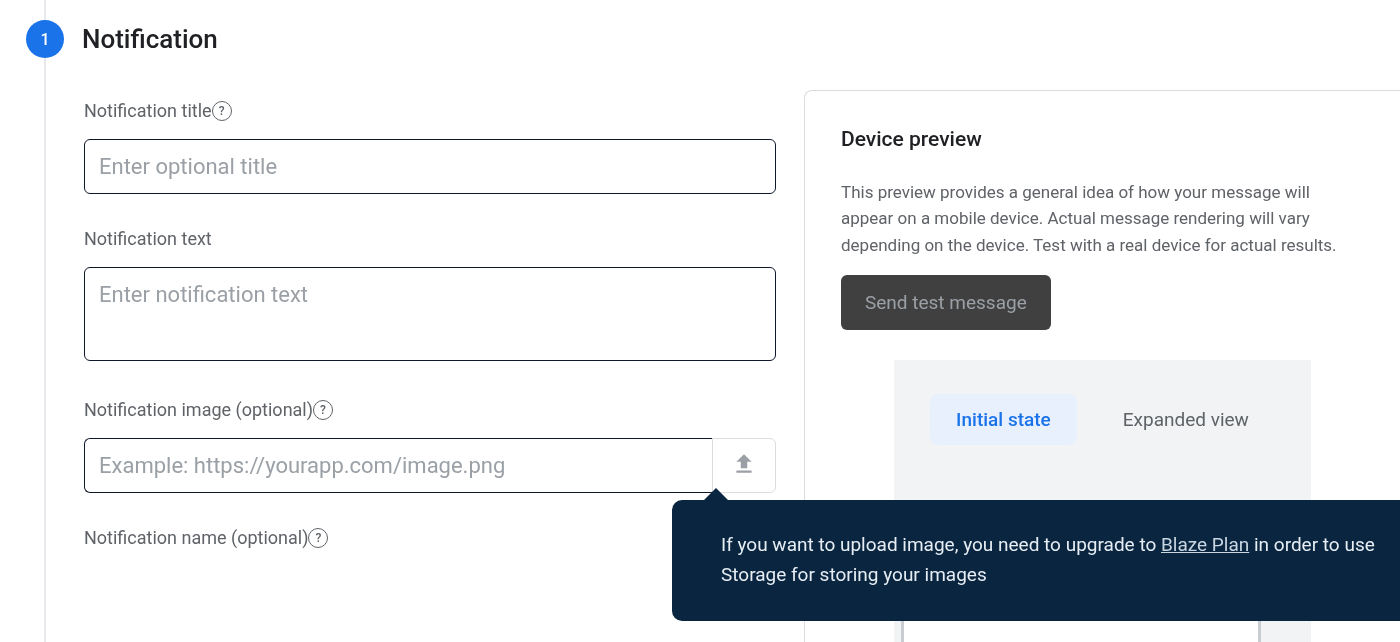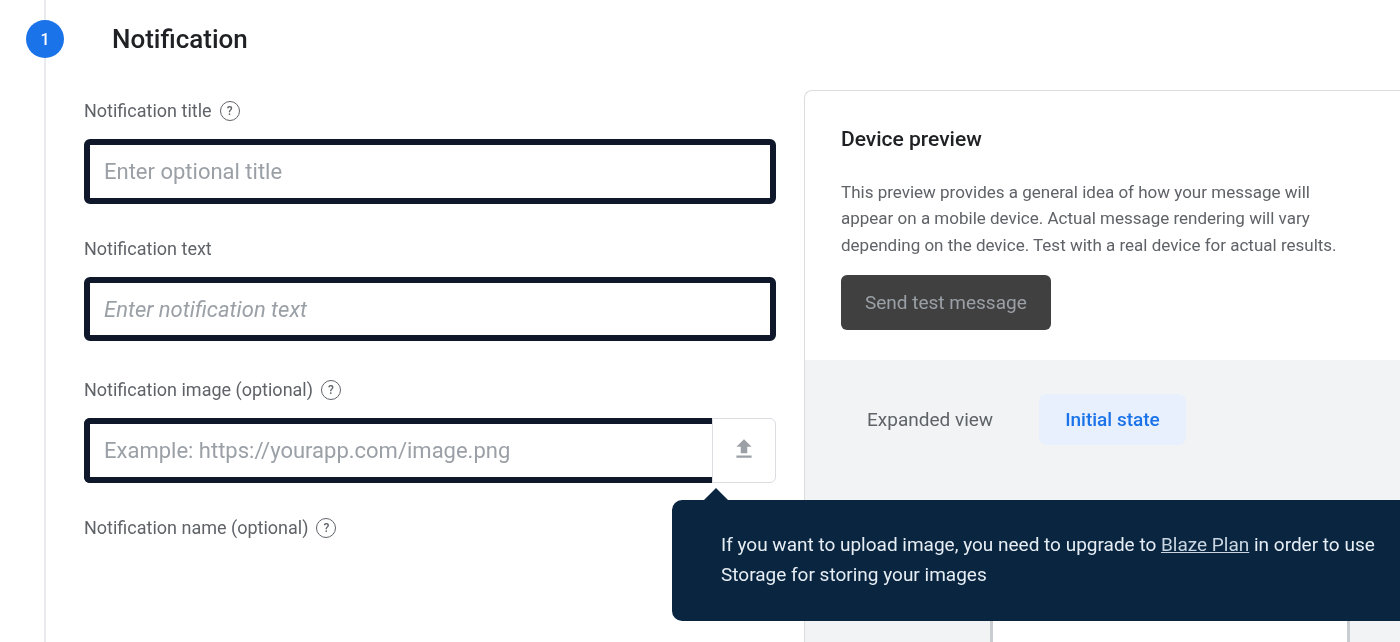--- a/index.html
+++ b/index.html
@@ -1,34 +1,34 @@
 <!DOCTYPE html>
 <html><head>
   <meta charset="utf-8">
   <style>
     * { box-sizing: border-box; margin: 0; padding: 0; }
     body { font-family: Roboto, "Helvetica Neue", Arial, sans-serif; background: #fff; color: #202124; width: 1400px; height: 642px; overflow: hidden; position: relative; }
     .container { display: flex; height: 100%; }
     .main { flex: 0 0 760px; padding: 20px 28px 0 24px; border-left: 2px solid #e8eaed; margin-left: 44px; position: relative; }
     .step-header { display: flex; align-items: center; gap: 18px; margin-bottom: 48px; position: absolute; left: -20px; top: 20px; }
     .step-badge { width: 38px; height: 38px; border-radius: 50%; background: #1a73e8; color: #fff; display: flex; align-items: center; justify-content: center; font-size: 16px; font-weight: 500; }
-    .step-title { font-size: 26px; font-weight: 500; color: #202124; margin-left: 30px; }
+    .step-title { font-size: 26px; font-weight: 500; color: #202124; }
     .form-area { padding-top: 80px; padding-left: 14px; }
     .field { margin-bottom: 34px; }
-    .field-label { display: flex; align-items: center; gap: 8px; font-size: 18px; color: #5f6368; margin-bottom: 18px; }
+    .field-label { display: flex; align-items: center; font-size: 18px; color: #5f6368; margin-bottom: 18px; }
     .help-icon { width: 20px; height: 20px; border: 1.5px solid #5f6368; border-radius: 50%; display: inline-flex; align-items: center; justify-content: center; font-size: 12px; color: #5f6368; font-weight: 500; }
-    .text-input { width: 100%; padding: 14px 14px; font-size: 22px; border: 6px solid #0f172a; border-radius: 6px; color: #202124; font-family: inherit; }
+    .text-input { width: 100%; padding: 14px 14px; font-size: 22px; border: 1px solid #0f172a; border-radius: 6px; color: #202124; font-family: inherit; }
     .text-input::placeholder { color: #9aa0a6; }
-    .textarea { height: 64px; resize: none; font-style: italic; }
+    .textarea { height: 94px; resize: none; }
     .image-row { display: flex; }
     .image-input { flex: 1; border-radius: 6px 0 0 6px; border-right: none; }
     .upload-btn { width: 64px; border: 1px solid #dadce0; border-radius: 0 6px 6px 0; background: #fff; display: flex; align-items: center; justify-content: center; cursor: pointer; }
     .upload-icon svg { fill: #9aa0a6; }
     
-    .preview-panel { flex: 1; border: 1px solid #dadce0; border-radius: 8px 0 0 0; border-right: none; border-bottom: none; margin-top: 90px; display: flex; flex-direction: column; overflow: hidden; }
+    .preview-panel { flex: 1; border: 1px solid #dadce0; border-radius: 8px 0 0 0; border-right: none; border-bottom: none; margin-top: 90px; display: flex; flex-direction: column; overflow: hidden; align-items: center; }
     .preview-top { padding: 36px 36px 30px 36px; }
     .preview-title { font-size: 21px; font-weight: 500; color: #202124; margin-bottom: 28px; }
     .preview-desc { font-size: 17px; color: #5f6368; line-height: 1.55; margin-bottom: 17px; }
     .send-test { display: inline-block; padding: 16px 24px; background: #404040; color: #9aa0a6; border: none; border-radius: 6px; font-size: 19px; font-family: inherit; }
     .preview-bottom { background: #f1f3f4; flex: 1; padding: 34px 36px 0 36px; position: relative; }
     .tabs { display: flex; gap: 20px; align-items: center; }
     .tab { padding: 14px 26px; border-radius: 8px; font-size: 19px; cursor: pointer; }
     .tab.active { background: #e8f0fe; color: #1a73e8; font-weight: 500; }
     .tab.inactive { color: #5f6368; }
     .device-sketch { position: absolute; right: 50px; bottom: -20px; width: 360px; height: 80px; border: 3px solid #c9ccd0; border-bottom: none; border-radius: 34px 34px 0 0; background: #fff; }
@@ -92,22 +92,22 @@
   </div>
 
   <div class="preview-panel">
     <div class="preview-top">
       <div class="preview-title">Device preview</div>
       <div class="preview-desc">This preview provides a general idea of how your message will appear on a mobile device. Actual message rendering will vary depending on the device. Test with a real device for actual results.</div>
       <button class="send-test">Send test message</button>
     </div>
     <div class="preview-bottom">
       <div class="tabs">
+        <div class="tab active">Initial state</div>
         <div class="tab inactive">Expanded view</div>
-        <div class="tab active">Initial state</div>
       </div>
       <div class="device-sketch"></div>
     </div>
   </div>
 </div>
 
 <div class="tooltip">
   <span>If you want to upload image, you need to upgrade to </span><a href="#">Blaze Plan</a><span> in order to use Storage for storing your images</span>
 </div>
 

